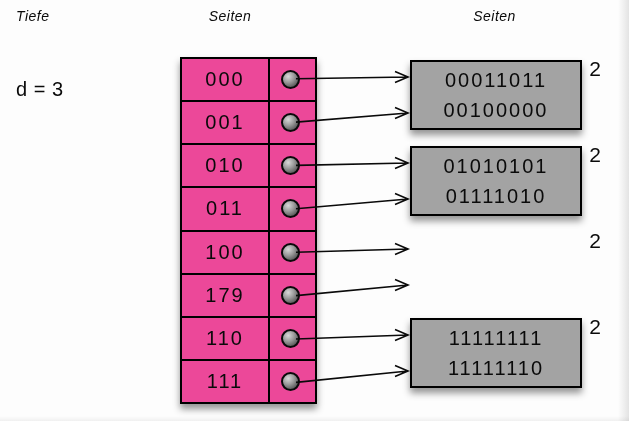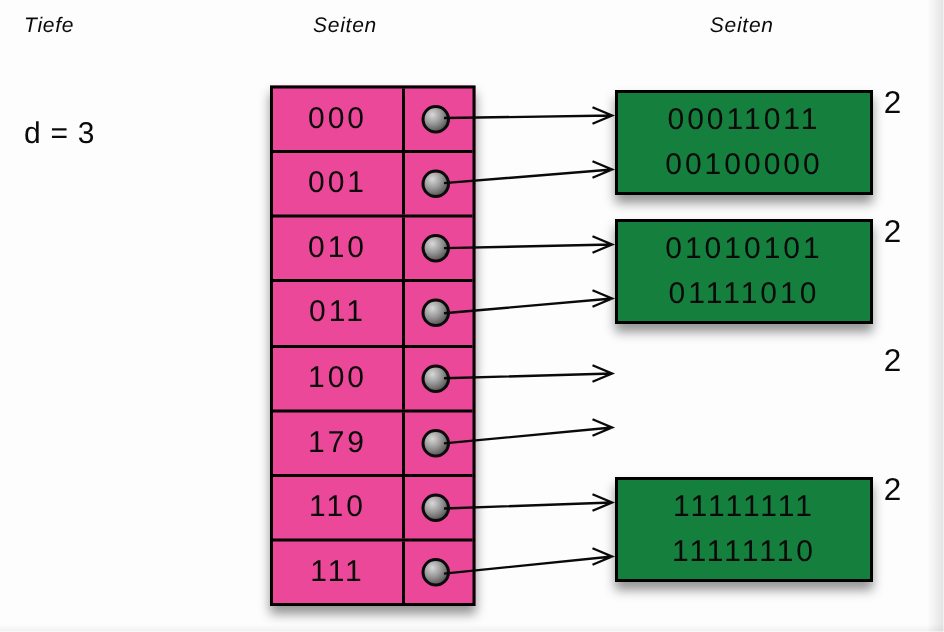--- a/index.html
+++ b/index.html
@@ -45,21 +45,21 @@
   .index-cell-pointer { flex: 1; position: relative; display: flex; align-items: center; }
   .pointer-dot {
     width: 15px; height: 15px; margin-left: 11px;
     border: 2px solid #0a0a0a; border-radius: 50%;
     background: radial-gradient(circle at 35% 30%, #d8d8d8 0%, #9c9c9c 40%, #5a5a5a 78%, #414141 100%);
   }
 
   
   .page-box {
     position: absolute; left: 410px; width: 168px; height: 66px;
-    border: 2px solid #000; background: #15803d;
+    border: 2px solid #000; background: #a3a3a3;
     box-shadow: 0 5px 7px rgba(0,0,0,.42);
     display: flex; flex-direction: column; justify-content: center; align-items: center;
   }
   .page-entry {
     font-size: 20px; letter-spacing: 2px; line-height: 30px; white-space: nowrap;
   }
   .page-depth {
     position: absolute; left: 586px; width: 18px; text-align: center;
     font-size: 21px; line-height: 22px;
   }

